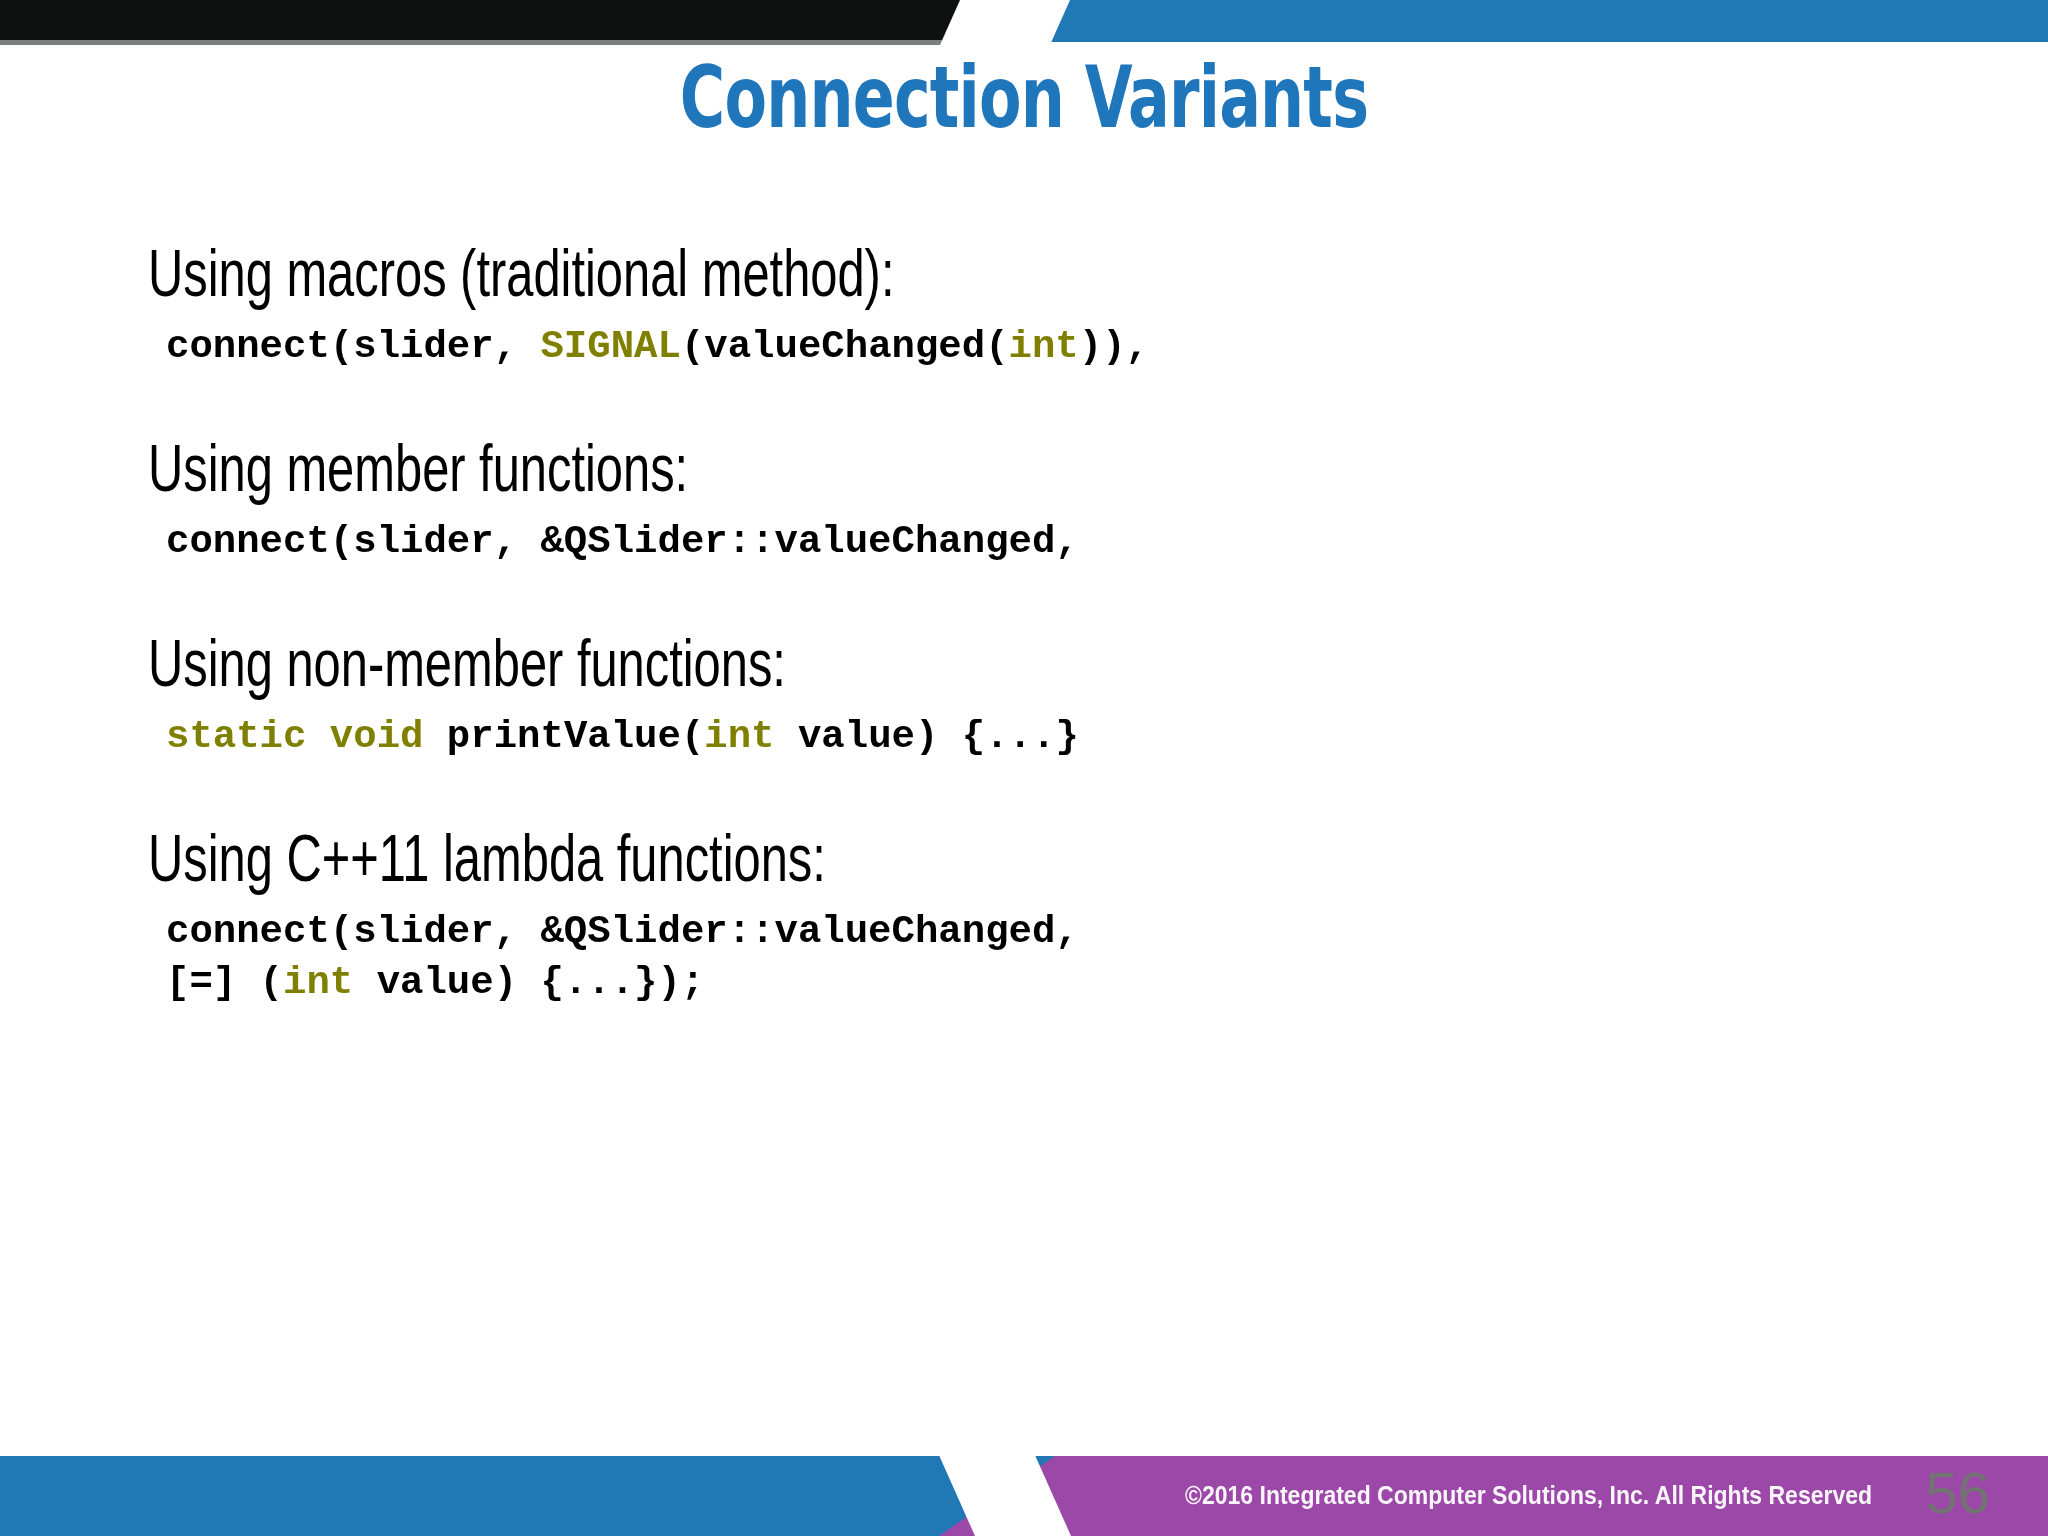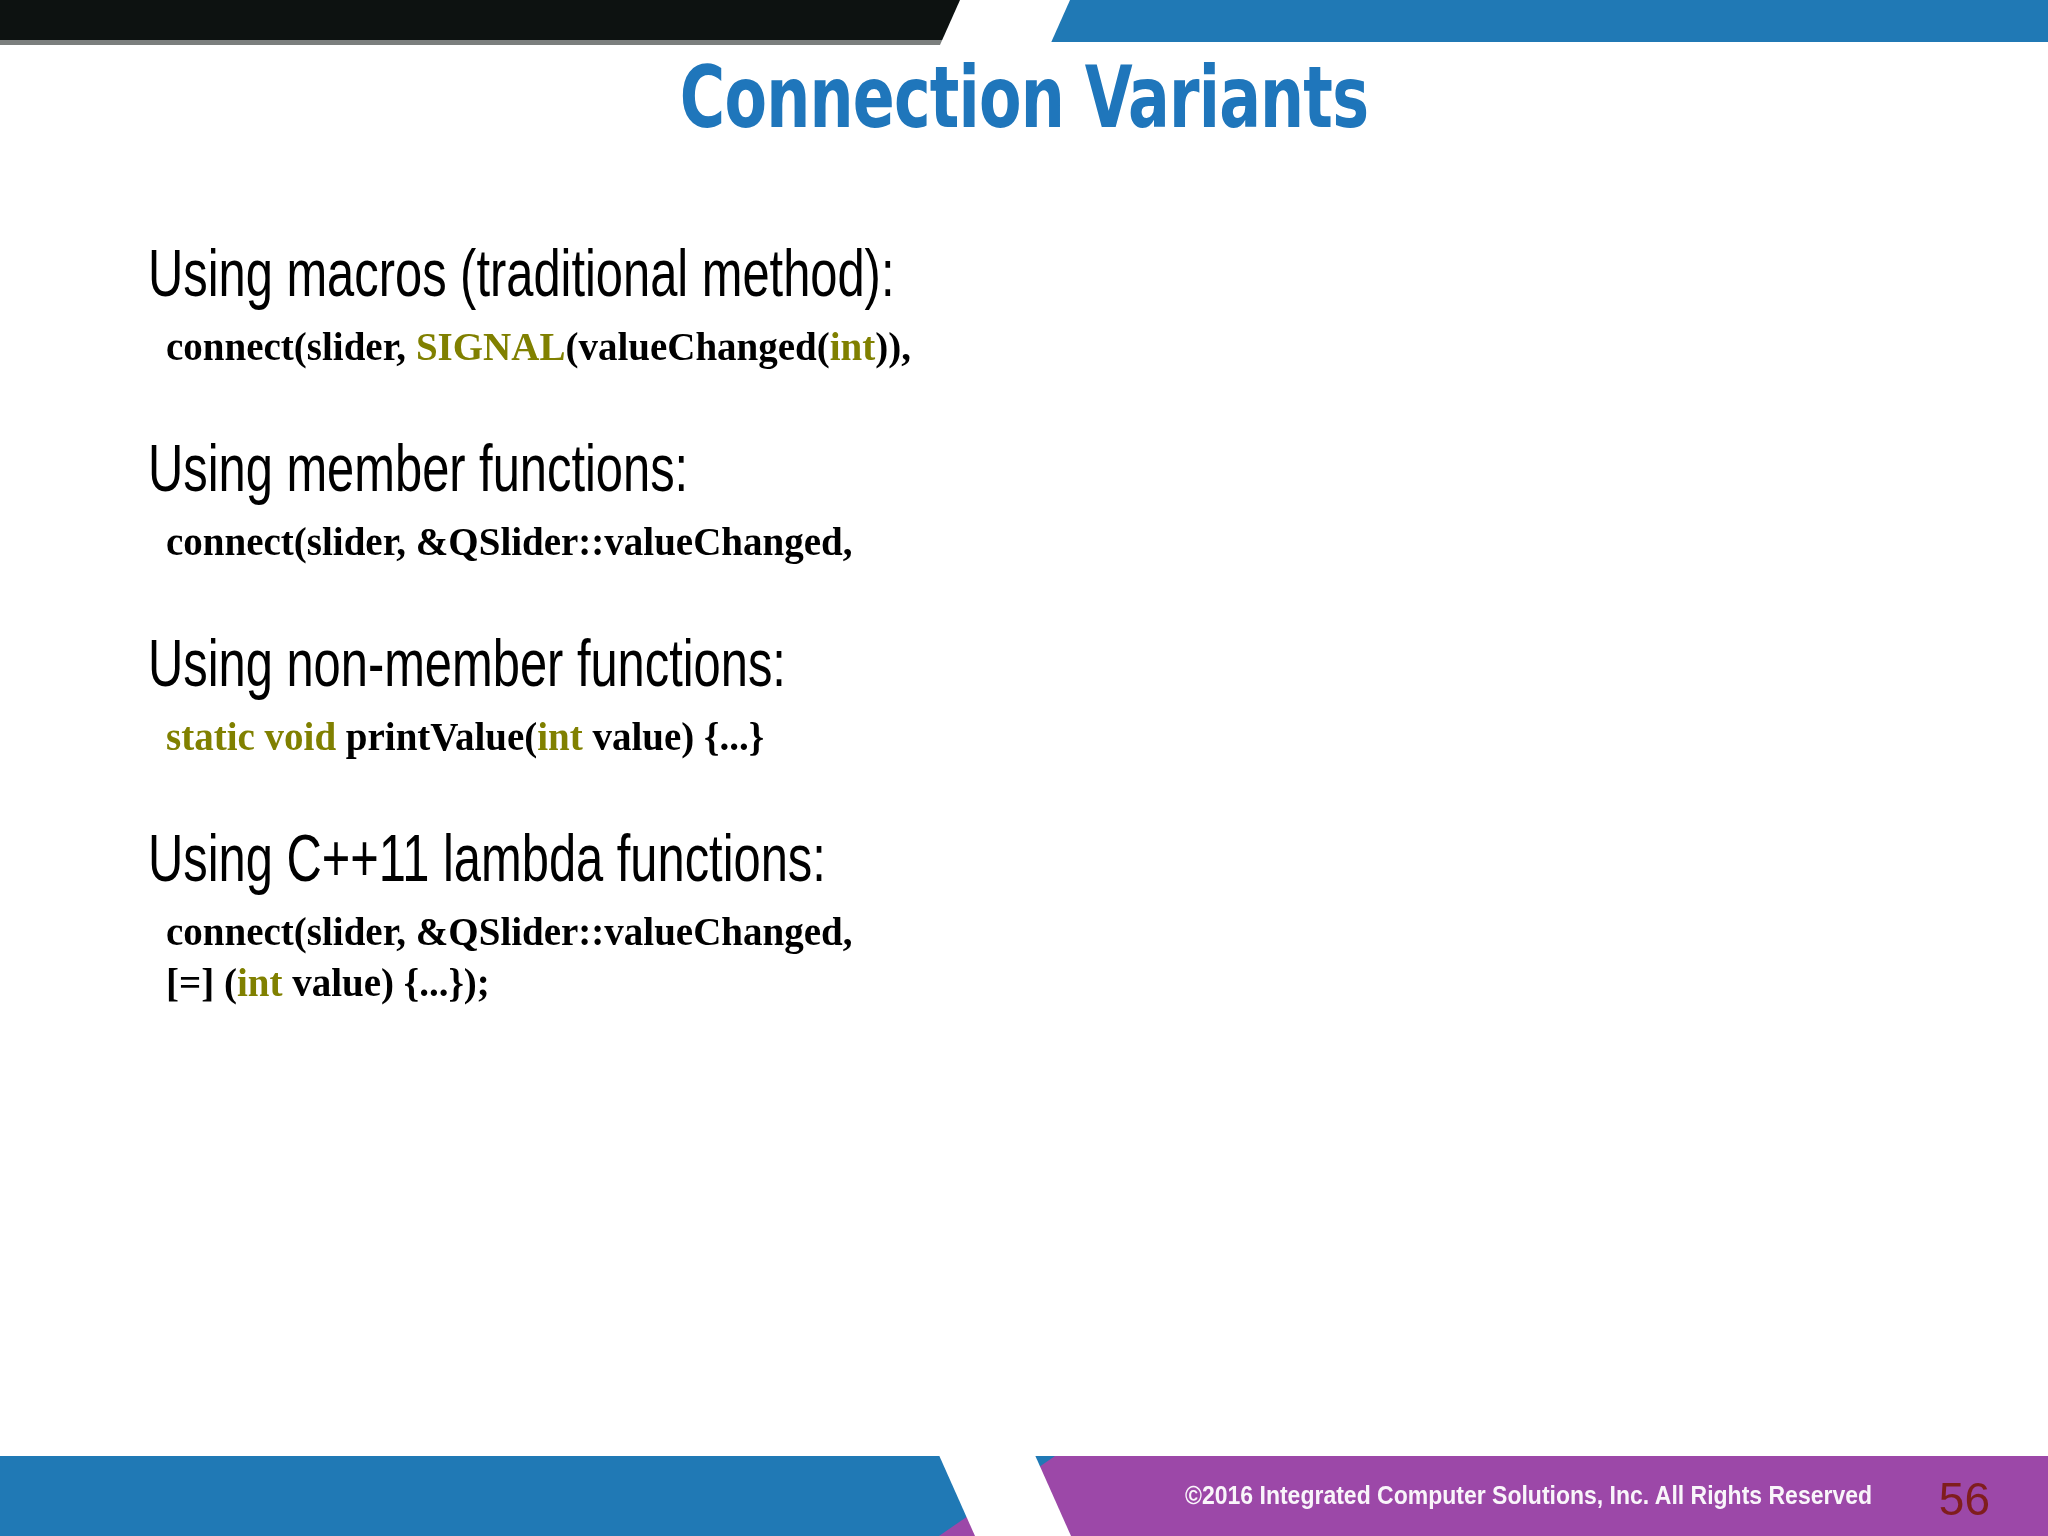--- a/index.html
+++ b/index.html
@@ -82,21 +82,21 @@
     font-weight: 400;
     font-size: 66px;
     line-height: 1.02;
     white-space: nowrap;
     transform: scaleX(0.74);
     transform-origin: left top;
     margin: 0 0 4px 0;
     padding: 0;
   }
   .code-block {
-    font-family: Liberation Serif, serif;
+    font-family: Liberation Mono, monospace;
     font-weight: bold;
     font-size: 39px;
     line-height: 1.30;
     color: #000000;
     white-space: pre;
     margin: 15px 0 0 18px;
     letter-spacing: 0px;
   }
   .code-line { display: block; white-space: pre; }
   .kw { color: #808000; }
@@ -141,23 +141,23 @@
     letter-spacing: 0px;
     white-space: nowrap;
     transform: scaleX(0.92);
     transform-origin: left bottom;
     opacity: 0.95;
   }
   .footer-pagenum {
     position: absolute;
     right: 38px;
     bottom: 14px;
-    color: #7f1d1d;
+    color: #737373;
     font-family: "Liberation Sans Narrow", "Liberation Sans", sans-serif;
-    font-size: 46px;
+    font-size: 58px;
     font-weight: 400;
     line-height: 1;
   }
 </style>
 </head>
 <body>
 
 <div class="top-banner">
   <div class="top-blue"></div>
   <div class="top-black"></div>

